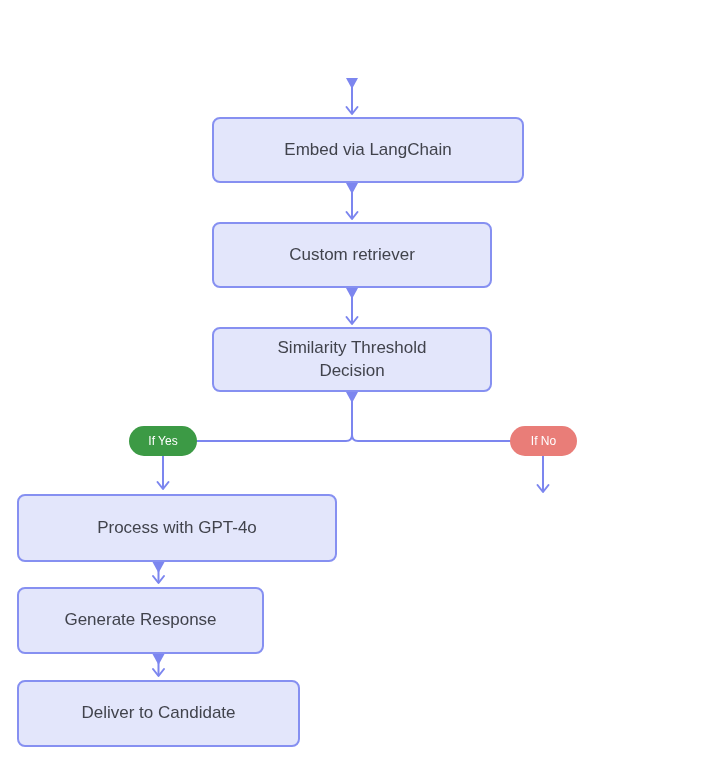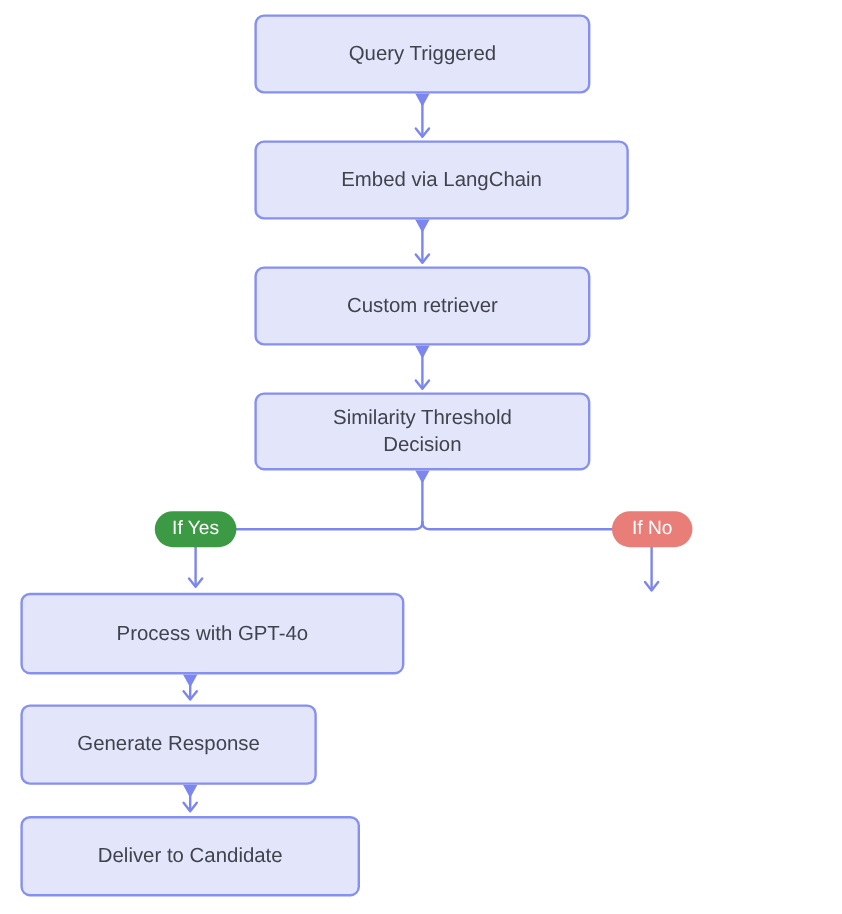--- a/index.html
+++ b/index.html
@@ -46,21 +46,21 @@
   .node-ticket .label   { max-width: 230px; }
   .pill {
     position: absolute;
     box-sizing: border-box;
     height: 30px;
     border-radius: 15px;
     display: flex;
     align-items: center;
     justify-content: center;
     color: #ffffff;
-    font-size: 16px;
+    font-size: 12px;
   }
   .pill-yes { left: 129px; top: 426px; width: 68px; background: #3c9a45; }
   .pill-no  { left: 510px; top: 426px; width: 67px; background: #e97d78; }
 </style>
 </head>
 <body>
 
 <div class="canvas">
 
   <svg class="connectors" viewBox="0 0 702 762" xmlns="http://www.w3.org/2000/svg">
@@ -109,23 +109,20 @@
 
       <g>
         <polygon points="152.5,654 164.5,654 158.5,665" fill="#7c86ef" stroke="none"></polygon>
         <path d="M158.5,663 V675"></path>
         <path d="M153,669 L158.5,676 L164,669"></path>
       </g>
 
     </g>
   </svg>
 
-  <div class="node node-query">
-    <span class="label">Query Triggered</span>
-  </div>
 
   <div class="node node-embed">
     <span class="label">Embed via LangChain</span>
   </div>
 
   <div class="node node-retriever">
     <span class="label">Custom retriever</span>
   </div>
 
   <div class="node node-decision">

